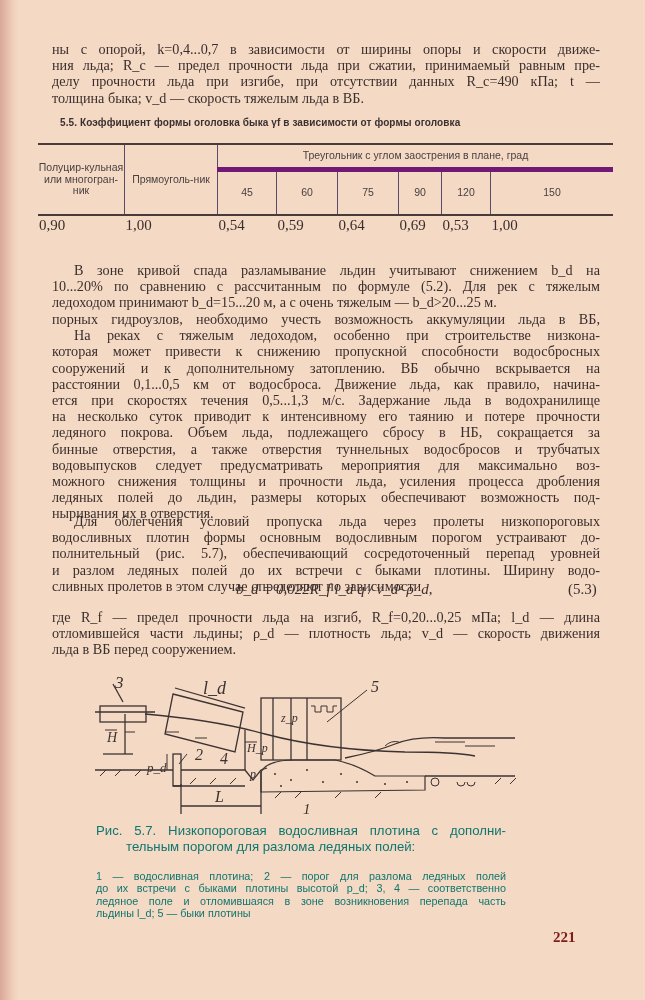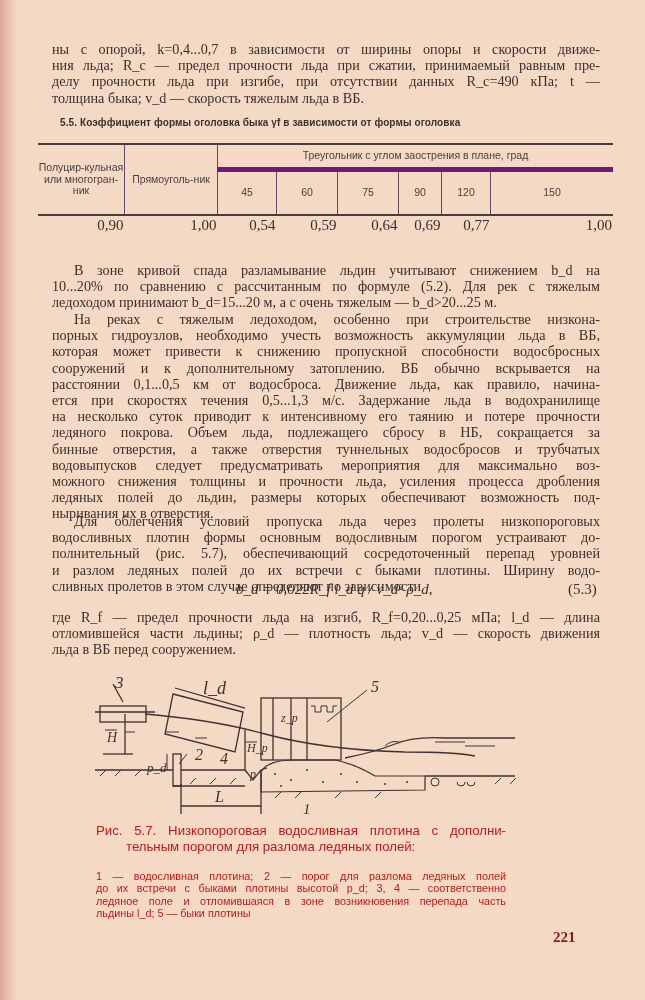--- a/index.html
+++ b/index.html
@@ -37,32 +37,32 @@
   .tbl th {
     font-weight: normal; font-size: 10.5px; line-height: 11.5px; color: #4a4040;
     text-align: center; vertical-align: middle; padding: 0;
   }
   .tbl .hdr-row th { border-bottom: 2px solid #4a3b3b; }
   .tbl th.bl { border-left: 1.5px solid #5a4a6a; }
   .tbl th.group { border-bottom: 5px solid #701a75; height: 22px; }
   .tbl th.deg { height: 42px; }
   .tbl td {
     font-family: "Liberation Serif", "DejaVu Serif", serif;
-    font-size: 15px; text-align: right; color: #3a2e2c;
+    font-size: 15px; text-align: left; color: #3a2e2c;
   }
 
   .formula {
     position: absolute; left: 236px; top: 581px; font-size: 15px; font-style: italic;
   }
   .formula-num { position: absolute; left: 568px; top: 581px; font-size: 15px; }
 
   .figure { position: absolute; left: 95px; top: 672px; width: 430px; height: 150px; }
   .caption {
     position: absolute; left: 96px; top: 823px; width: 410px;
-    font-family: "Liberation Sans", "DejaVu Sans", sans-serif; color: #b91c1c;
+    font-family: "Liberation Sans", "DejaVu Sans", sans-serif; color: #0f766e;
   }
   .cap-main { font-size: 13.2px; line-height: 15.5px; }
   .cap-legend { font-size: 10.8px; line-height: 12.3px; margin-top: 16px; }
   .cap-legend .line, .cap-main .line { white-space: nowrap; }
   .page-num {
     position: absolute; left: 553px; top: 929px; font-weight: bold;
     font-family: "Liberation Serif", "DejaVu Serif", serif; font-size: 15px; color: #7f1d1d;
   }
 </style>
 </head>
@@ -93,35 +93,35 @@
     <th class="bl deg" style="width:48px;">120</th>
     <th class="bl deg">150</th>
   </tr>
   <tr>
     <td>0,90</td>
     <td>1,00</td>
     <td>0,54</td>
     <td>0,59</td>
     <td>0,64</td>
     <td>0,69</td>
-    <td>0,77</td>
+    <td>0,53</td>
     <td>1,00</td>
   </tr>
 </tbody>
   </table>
 
 <div class="txt" style="top:262px;">
   <span class="line" style="padding-left:22px;">В зоне кривой спада разламывание льдин учитывают снижением b_d на</span>
   <span class="line">10...20% по сравнению с рассчитанным по формуле (5.2). Для рек с тяжелым</span>
   <span class="line last">ледоходом принимают b_d=15...20 м, а с очень тяжелым — b_d&gt;20...25 м.</span>
 </div>
 
 <div class="txt" style="top:311px;">
+  <span class="line">порных гидроузлов, необходимо учесть возможность аккумуляции льда в ВБ,</span>
   <span class="line" style="padding-left:22px;">На реках с тяжелым ледоходом, особенно при строительстве низкона-</span>
-  <span class="line">порных гидроузлов, необходимо учесть возможность аккумуляции льда в ВБ,</span>
   <span class="line">которая может привести к снижению пропускной способности водосбросных</span>
   <span class="line">сооружений и к дополнительному затоплению. ВБ обычно вскрывается на</span>
   <span class="line">расстоянии 0,1...0,5 км от водосброса. Движение льда, как правило, начина-</span>
   <span class="line">ется при скоростях течения 0,5...1,3 м/с. Задержание льда в водохранилище</span>
   <span class="line">на несколько суток приводит к интенсивному его таянию и потере прочности</span>
   <span class="line">ледяного покрова. Объем льда, подлежащего сбросу в НБ, сокращается за</span>
   <span class="line">бинные отверстия, а также отверстия туннельных водосбросов и трубчатых</span>
   <span class="line">водовыпусков следует предусматривать мероприятия для максимально воз-</span>
   <span class="line">можного снижения толщины и прочности льда, усиления процесса дробления</span>
   <span class="line">ледяных полей до льдин, размеры которых обеспечивают возможность под-</span>

